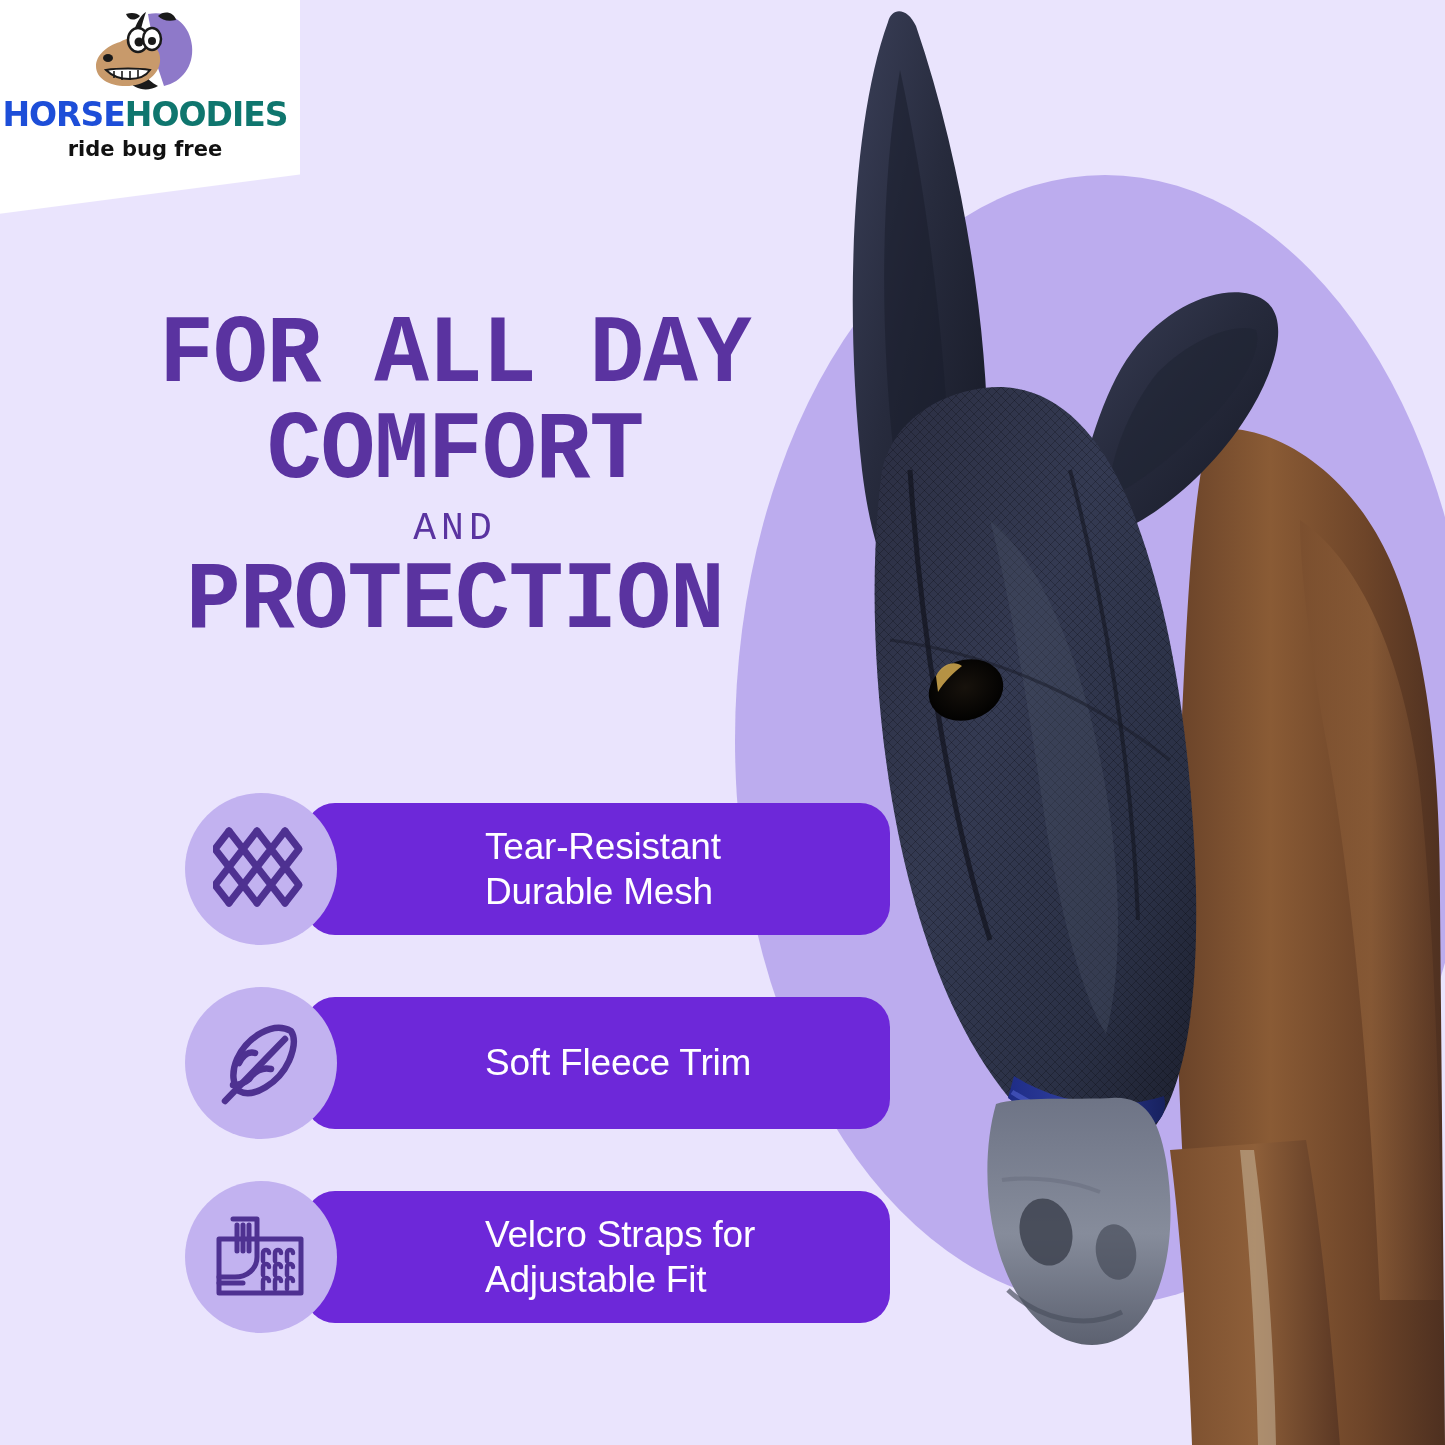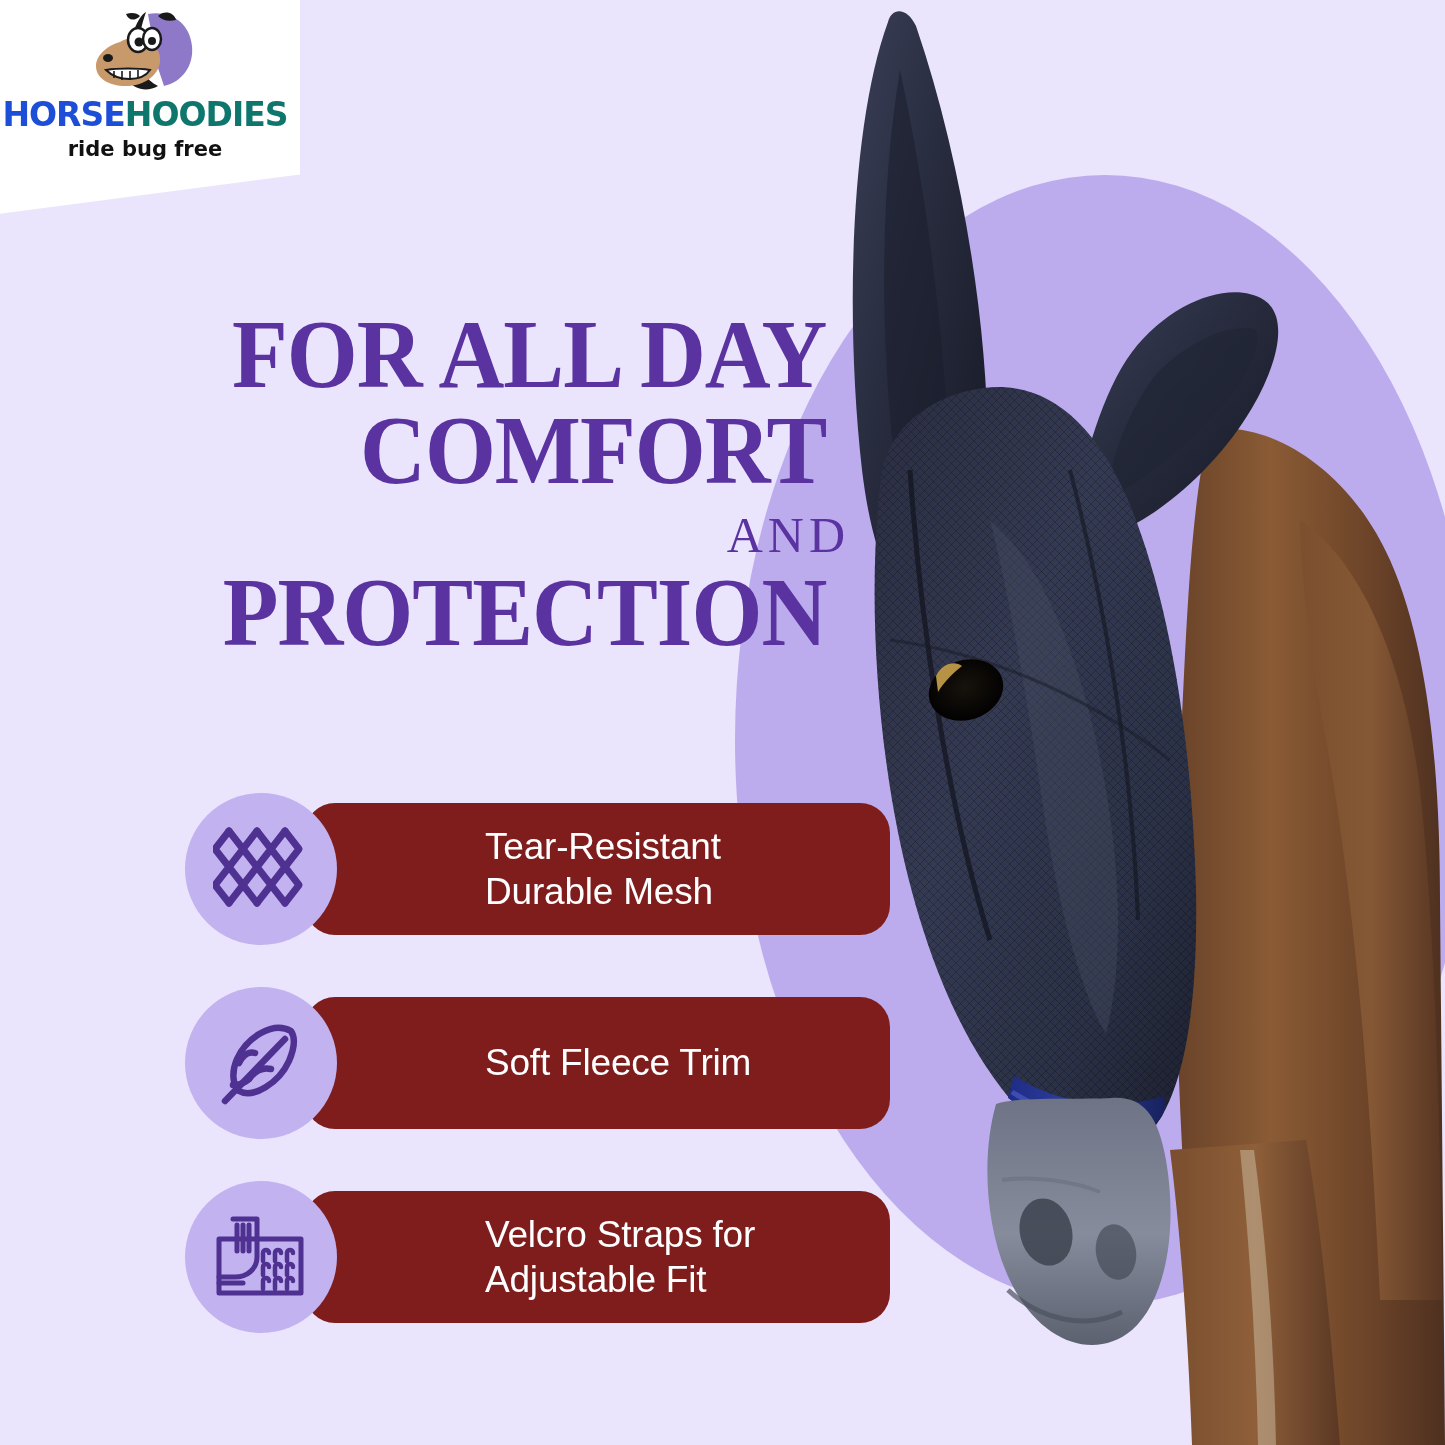--- a/index.html
+++ b/index.html
@@ -75,35 +75,35 @@
     letter-spacing:0px;
     white-space:nowrap;
   }
 
   
   .headline{
     position:absolute;
     left:60px;top:310px;
     width:790px;
     z-index:5;
-    text-align:right;
+    text-align:center;
     color:#5A33A0;
-    font-family:Liberation Serif, serif;
+    font-family:Liberation Mono, monospace;
   }
   .hl-1,.hl-2,.hl-4{
     font-weight:bold;
     line-height:.93;
     letter-spacing:-1px;
     transform:scaleX(.94);
     transform-origin:center;
   }
   .hl-1{font-size:97px;}
   .hl-2{font-size:97px;margin-top:6px;}
   .hl-3{
-    font-size:50px;
+    font-size:38px;
     font-weight:normal;
     letter-spacing:5px;
     margin-top:14px;
     margin-bottom:8px;
     line-height:1;
   }
   .hl-4{font-size:97px;}
 
   
   .features{
@@ -113,21 +113,21 @@
   }
   .feature{
     position:relative;
     height:150px;
     margin-bottom:44px;
   }
   .pill{
     position:absolute;
     left:120px;top:10px;
     width:585px;height:132px;
-    background:#7f1d1d;
+    background:#6d28d9;
     border-radius:30px;
     display:flex;
     align-items:center;
   }
   .pill-text{
     margin-left:180px;
     color:#FFFFFF;
     font-size:37px;
     line-height:1.22;
     font-family:"Liberation Sans","DejaVu Sans",sans-serif;

